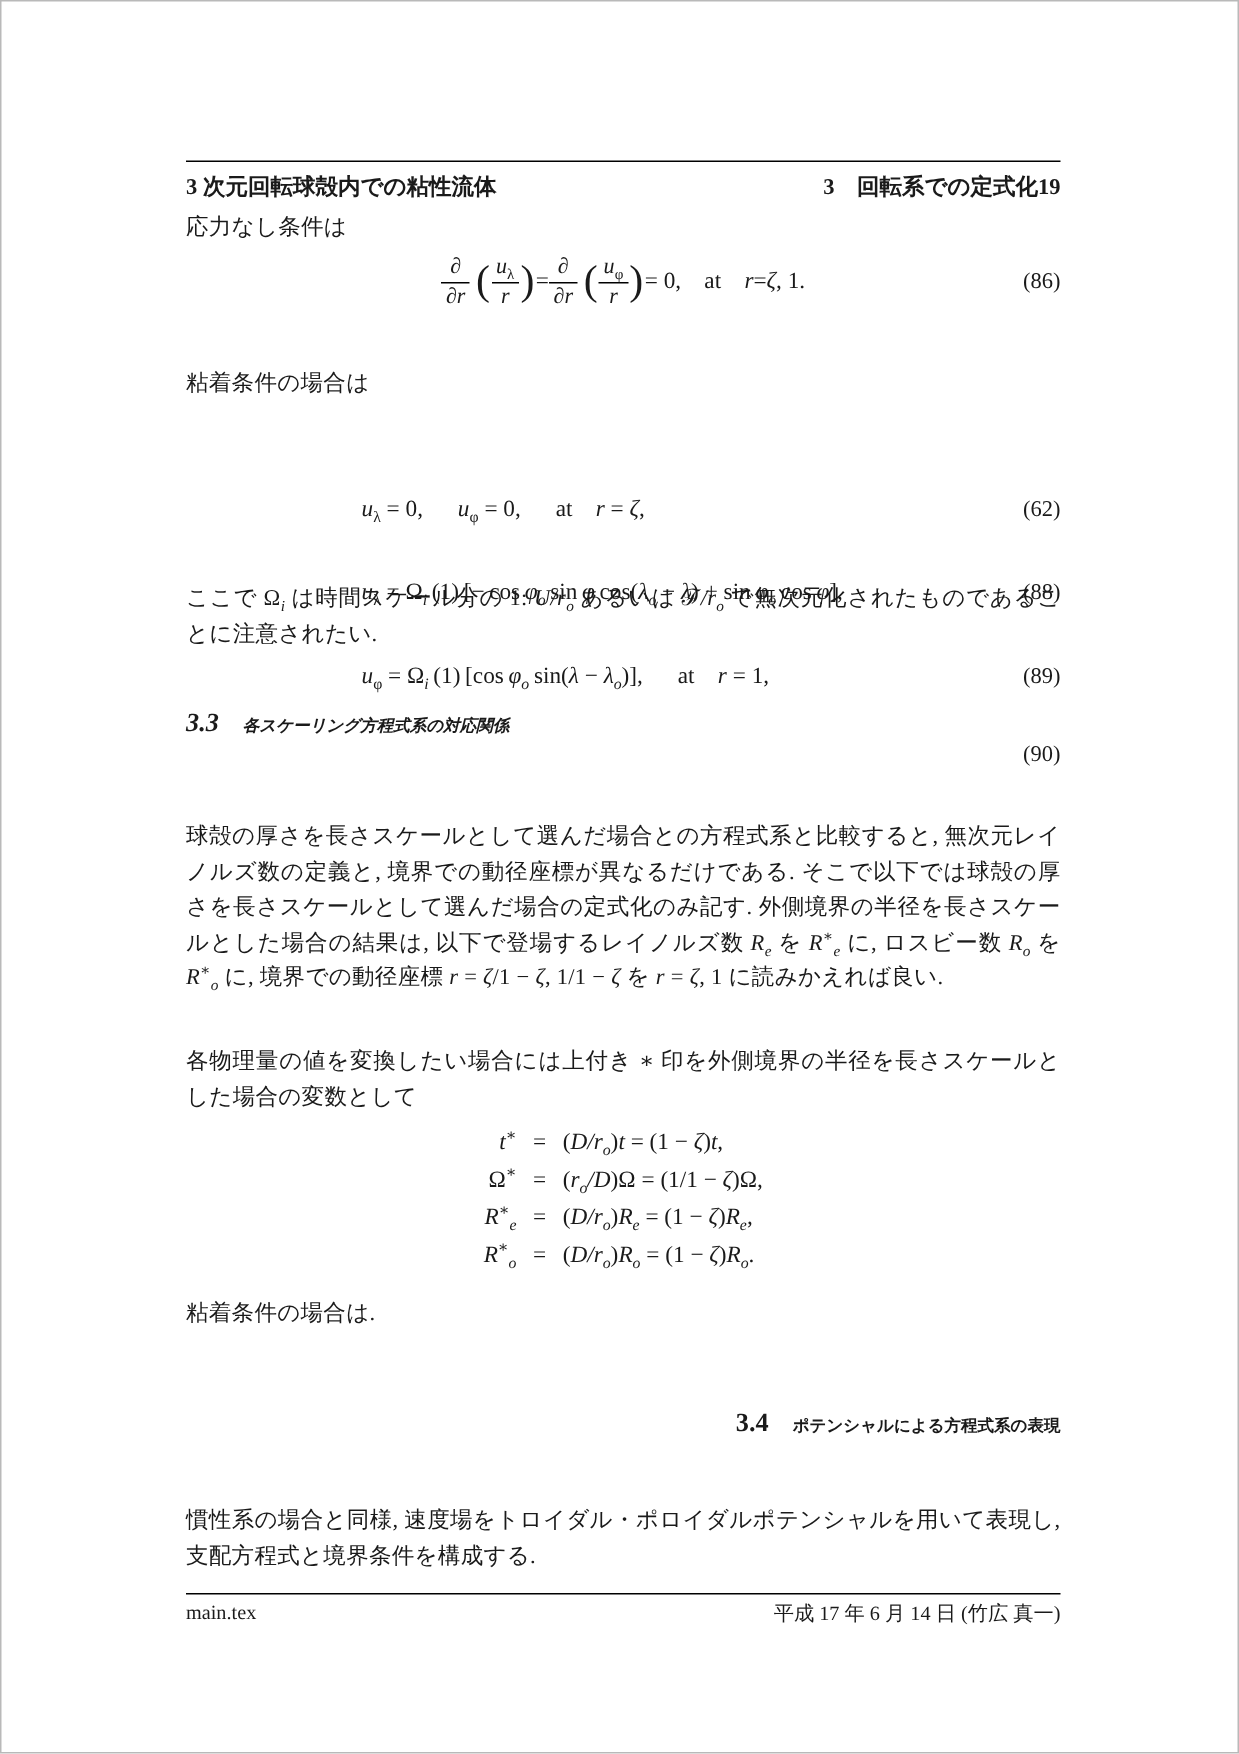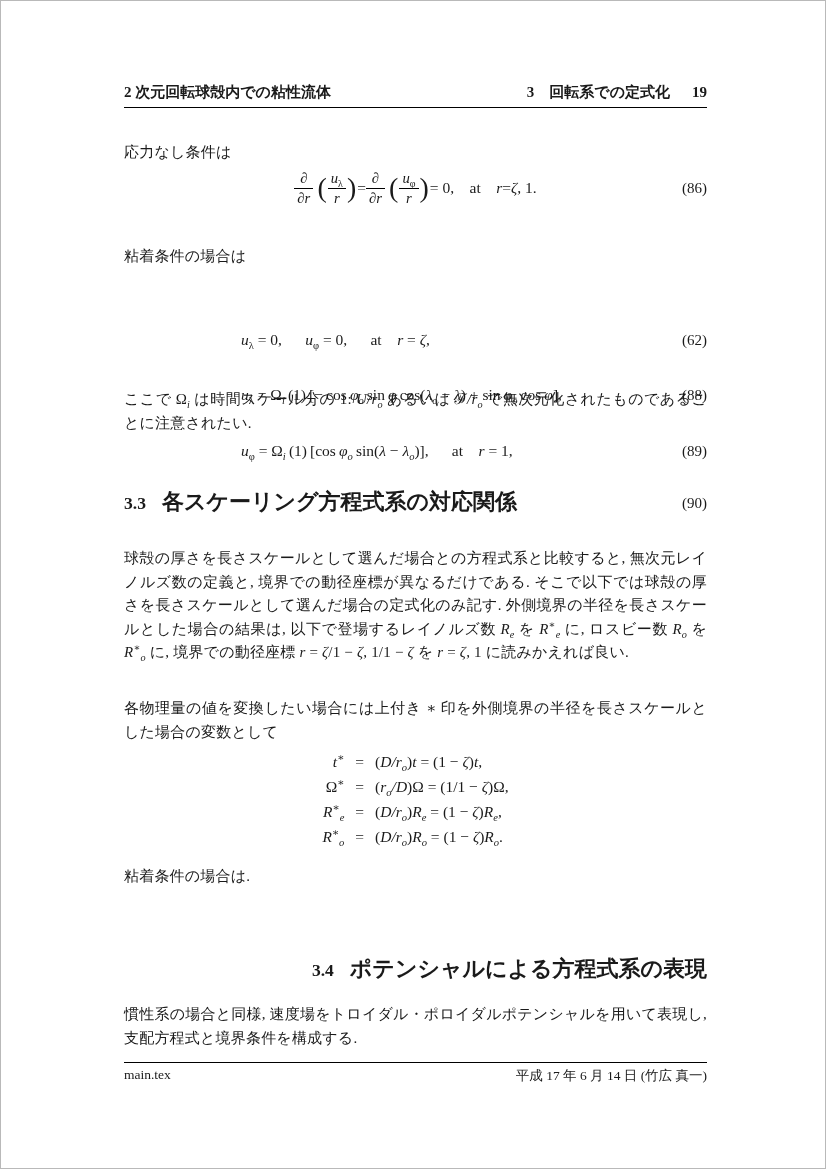--- a/index.html
+++ b/index.html
@@ -8,27 +8,27 @@
     background:#ffffff;
     color:#1a1a1a;
     font-family:"Liberation Serif","DejaVu Serif",serif;
     position:relative;
   }
   .page{position:absolute;inset:0;background:#fff;border:1px solid #b9b9b9;}
   .blk{position:absolute;left:123px;width:583px;}
   .txt{font-size:15px;line-height:23.5px;text-align:justify;letter-spacing:0.2px;}
   
   .hdr{display:flex;justify-content:space-between;align-items:baseline;font-weight:bold;font-size:15px;}
-  .hdr-right{display:flex;gap:22px;align-items:baseline;}
+  .hdr-right{display:flex;align-items:baseline;margin-top:32px;}
   .rule{border-top:1px solid #000;height:0;}
   .ftr{display:flex;justify-content:space-between;font-size:13.5px;gap:36px;}
   
   .sec{display:flex;align-items:baseline;gap:16px;}
   .sec-num{font-weight:bold;font-size:17.5px;font-family:"Liberation Serif",serif;}
-  .sec-title{font-weight:bold;font-size:22px;font-family:"Liberation Sans","DejaVu Sans",sans-serif;margin-top:16px;}
+  .sec-title{font-weight:bold;font-size:11px;font-family:"Liberation Sans","DejaVu Sans",sans-serif;}
   
   .eqrow{position:relative;font-size:15.5px;line-height:24px;}
   .eqnum{position:absolute;right:0;top:50%;transform:translateY(-50%);font-size:15px;}
   .eqleft{padding-left:117px;text-align:left;}
   .eq86row{height:58px;display:flex;align-items:center;justify-content:center;}
   i{font-style:italic;}
   sub,sup{font-size:0.68em;line-height:0;}
   .frac{display:inline-block;vertical-align:middle;text-align:center;line-height:1.12;font-size:0.95em;}
   .frac .fn{display:block;padding:0 3px 1px;}
   .frac .fd{display:block;border-top:1px solid #000;padding:1px 3px 0;}
@@ -39,21 +39,21 @@
   .alhs{text-align:right;}
   .aeq{padding:0 11px;}
   .arhs{text-align:left;}
 </style>
 </head>
 <body>
 
 <div class="page">
 
   <div class="blk hdr" style="top:82px;">
-    <span>2 次元回転球殻内での粘性流体</span>
+    <span>3 次元回転球殻内での粘性流体</span>
     <span class="hdr-right">
       <span>3　回転系での定式化</span>
       <span>19</span>
     </span>
   </div>
   <div class="blk rule" style="top:106px;"></div>
 
   <div class="blk txt" style="top:140px;">応力なし条件は</div>
 
   <div class="blk eqrow" style="top:158px;height:58px;">
@@ -87,21 +87,21 @@
     <div class="eqleft"><i>u</i><sub>φ</sub> = Ω<sub><i>i</i></sub> (1) [cos <i>φ<sub>o</sub></i> sin(<i>λ</i> − <i>λ<sub>o</sub></i>)],  at <i>r</i> = 1,</div>
     <span class="eqnum">(89)</span>
   </div>
   <div class="blk eqrow" style="top:360px;height:24px;">
     <div class="eqleft"></div>
     <span class="eqnum">(90)</span>
   </div>
 
   <div class="blk txt" style="top:387px;">ここで Ω<sub><i>i</i></sub> は時間スケール分の 1: <i>U/r<sub>o</sub></i> あるいは ℱ<i>/r<sub>o</sub></i> で無次元化されたものであることに注意されたい.</div>
 
-  <div class="blk sec" style="top:470px;">
+  <div class="blk sec" style="top:470px;font-style:italic;">
     <span class="sec-num">3.3</span>
     <span class="sec-title">各スケーリング方程式系の対応関係</span>
   </div>
 
   <div class="blk txt" style="top:546px;">球殻の厚さを長さスケールとして選んだ場合との方程式系と比較すると, 無次元レイノルズ数の定義と, 境界での動径座標が異なるだけである. そこで以下では球殻の厚さを長さスケールとして選んだ場合の定式化のみ記す. 外側境界の半径を長さスケールとした場合の結果は, 以下で登場するレイノルズ数 <i>R<sub>e</sub></i> を <i>R</i><sup>∗</sup><sub><i>e</i></sub> に, ロスビー数 <i>R<sub>o</sub></i> を <i>R</i><sup>∗</sup><sub><i>o</i></sub> に, 境界での動径座標 <i>r</i> = <i>ζ</i>/1 − <i>ζ</i>, 1/1 − <i>ζ</i> を <i>r</i> = <i>ζ</i>, 1 に読みかえれば良い.</div>
 
   <div class="blk txt" style="top:696px;">各物理量の値を変換したい場合には上付き ∗ 印を外側境界の半径を長さスケールとした場合の変数として</div>
 
   <div class="blk" style="top:752px;">
     <div class="eqalign">

